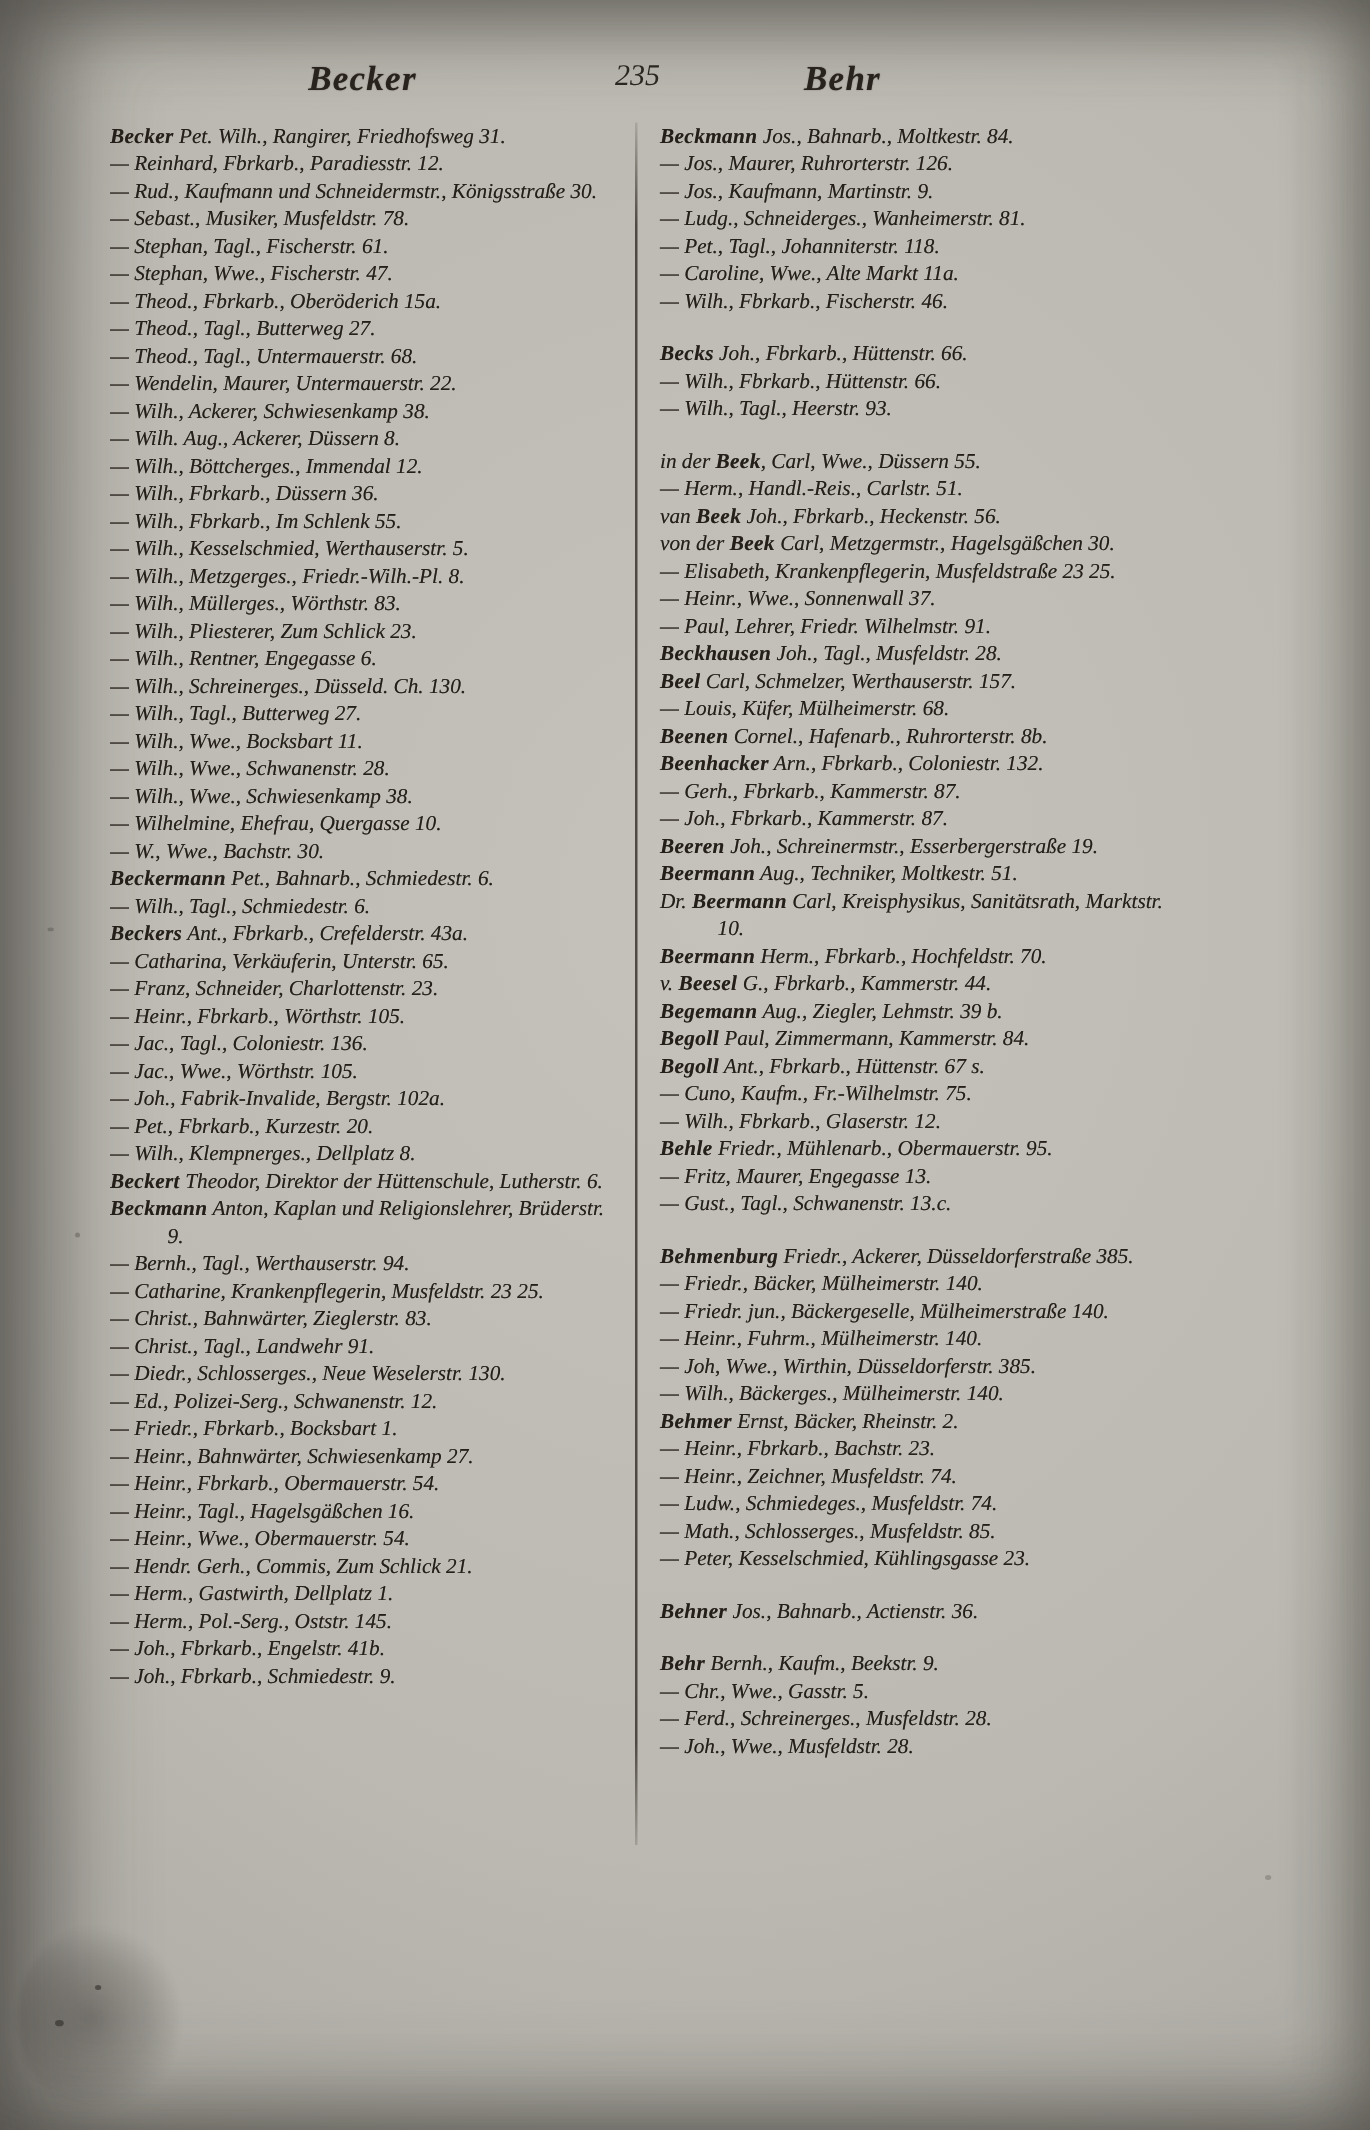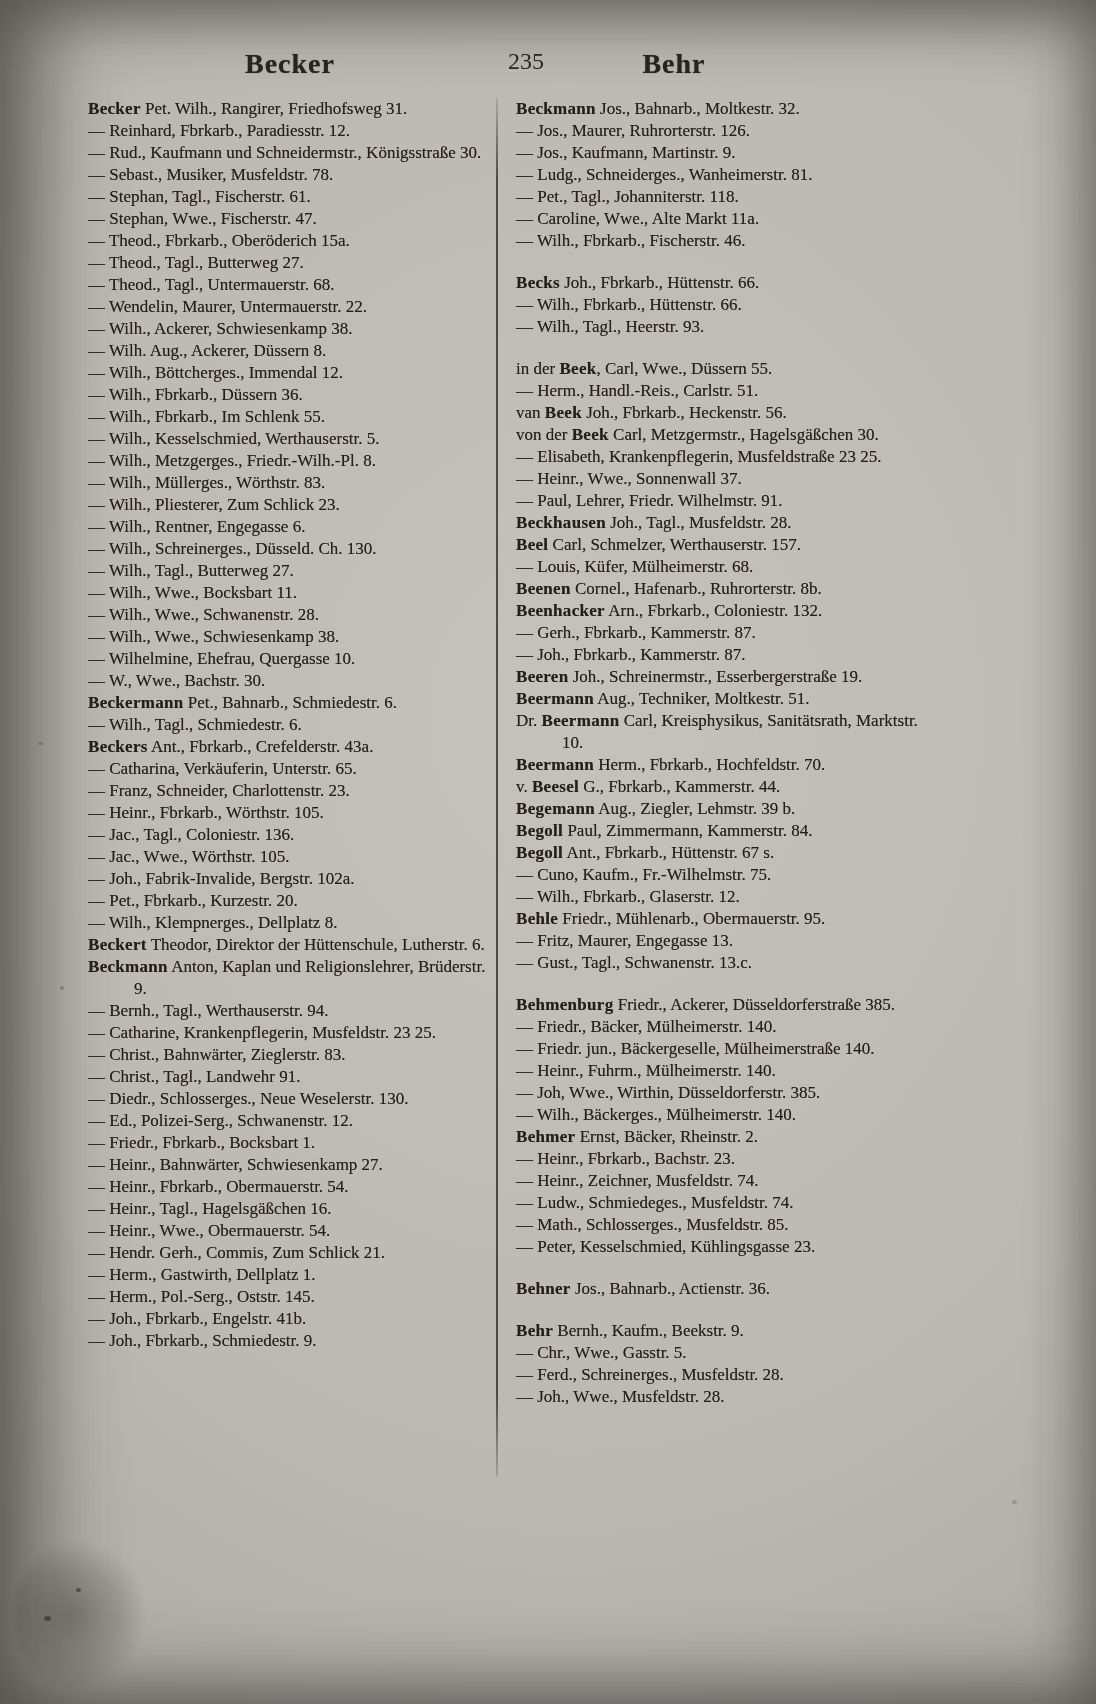--- a/index.html
+++ b/index.html
@@ -12,20 +12,21 @@
   .page {
     position:relative; width:1096px; height:1704px; overflow:hidden;
     background:
       radial-gradient(ellipse 120% 90% at 52% 42%, #c4c2ba 0%, #bbb9b1 50%, #a7a59e 85%, #97958e 100%);
     box-shadow:
       inset 55px 0 70px rgba(42,40,36,0.38),
       inset -18px 0 50px rgba(60,58,52,0.22),
       inset 0 26px 60px rgba(55,53,48,0.30),
       inset 0 -30px 70px rgba(55,53,48,0.28);
     color:#241f19;
+    font-style:italic;
   }
   .artifact { position:absolute; pointer-events:none; }
   .blotch-bl {
     left:14px; top:1540px; width:130px; height:150px; border-radius:50%;
     background:radial-gradient(circle at 45% 50%, rgba(45,42,38,0.38) 0%, rgba(45,42,38,0.18) 45%, rgba(45,42,38,0) 72%);
     filter:blur(2px);
   }
   .speck { border-radius:50%; background:rgba(40,37,33,0.55); }
   .speck.s1 { left:44px; top:1616px; width:7px; height:5px; }
   .speck.s2 { left:76px; top:1588px; width:5px; height:4px; }
@@ -34,28 +35,28 @@
   .speck.s5 { left:1012px; top:1500px; width:5px; height:4px; opacity:.4; }
 
   .header-row { position:absolute; top:48px; left:0; width:1096px; height:40px; }
   .hdr-kw {
     position:absolute; font-weight:bold; font-size:28px; letter-spacing:1px;
     text-align:center; color:#28231c;
     text-shadow:0 0 1px rgba(40,35,28,0.55);
   }
   .hdr-left  { left:88px;  width:404px; }
   .hdr-right { left:524px; width:300px; }
-  .hdr-num   { position:absolute; left:444px; width:100px; text-align:right; font-size:24px; color:#2a2620; }
+  .hdr-num   { position:absolute; left:460px; width:100px; text-align:center; font-size:24px; color:#2a2620; }
 
   .columns {
     position:absolute; top:98px; left:88px; width:862px; height:1378px;
     display:flex;
   }
   .col { height:100%; overflow:hidden; }
-  .col-left  { width:408px; }
+  .col-left  { width:408px; padding-right:12px; }
   .divider   { width:2px; background:linear-gradient(to bottom, rgba(58,53,46,0.15), rgba(58,53,46,0.85) 6%, rgba(58,53,46,0.85) 94%, rgba(58,53,46,0.2)); }
   .col-right { width:420px; padding-left:18px; }
 
   p.entry {
     margin:0; padding-left:46px; text-indent:-46px;
     font-size:17px; line-height:22px;
     color:#241f19;
     text-shadow:0 0 0.5px rgba(36,31,25,0.55);
     white-space:normal;
   }
@@ -134,21 +135,21 @@
         <p class="entry"><span>— Heinr., Tagl., Hagelsgäßchen 16.</span></p>
         <p class="entry"><span>— Heinr., Wwe., Obermauerstr. 54.</span></p>
         <p class="entry"><span>— Hendr. Gerh., Commis, Zum Schlick 21.</span></p>
         <p class="entry"><span>— Herm., Gastwirth, Dellplatz 1.</span></p>
         <p class="entry"><span>— Herm., Pol.-Serg., Oststr. 145.</span></p>
         <p class="entry"><span>— Joh., Fbrkarb., Engelstr. 41b.</span></p>
         <p class="entry"><span>— Joh., Fbrkarb., Schmiedestr. 9.</span></p>
       </div>
     <div class="divider"></div>
     <div class="col col-right">
-        <p class="entry"><span class="surname">Beckmann</span><span> Jos., Bahnarb., Moltkestr. 32.</span></p>
+        <p class="entry"><span class="surname">Beckmann</span><span> Jos., Bahnarb., Moltkestr. 84.</span></p>
         <p class="entry"><span>— Jos., Maurer, Ruhrorterstr. 126.</span></p>
         <p class="entry"><span>— Jos., Kaufmann, Martinstr. 9.</span></p>
         <p class="entry"><span>— Ludg., Schneiderges., Wanheimerstr. 81.</span></p>
         <p class="entry"><span>— Pet., Tagl., Johanniterstr. 118.</span></p>
         <p class="entry"><span>— Caroline, Wwe., Alte Markt 11a.</span></p>
         <p class="entry"><span>— Wilh., Fbrkarb., Fischerstr. 46.</span></p>
         <p class="entry gap"><span class="surname">Becks</span><span> Joh., Fbrkarb., Hüttenstr. 66.</span></p>
         <p class="entry"><span>— Wilh., Fbrkarb., Hüttenstr. 66.</span></p>
         <p class="entry"><span>— Wilh., Tagl., Heerstr. 93.</span></p>
         <p class="entry gap"><span>in der </span><span class="surname">Beek</span><span>, Carl, Wwe., Düssern 55.</span></p>

